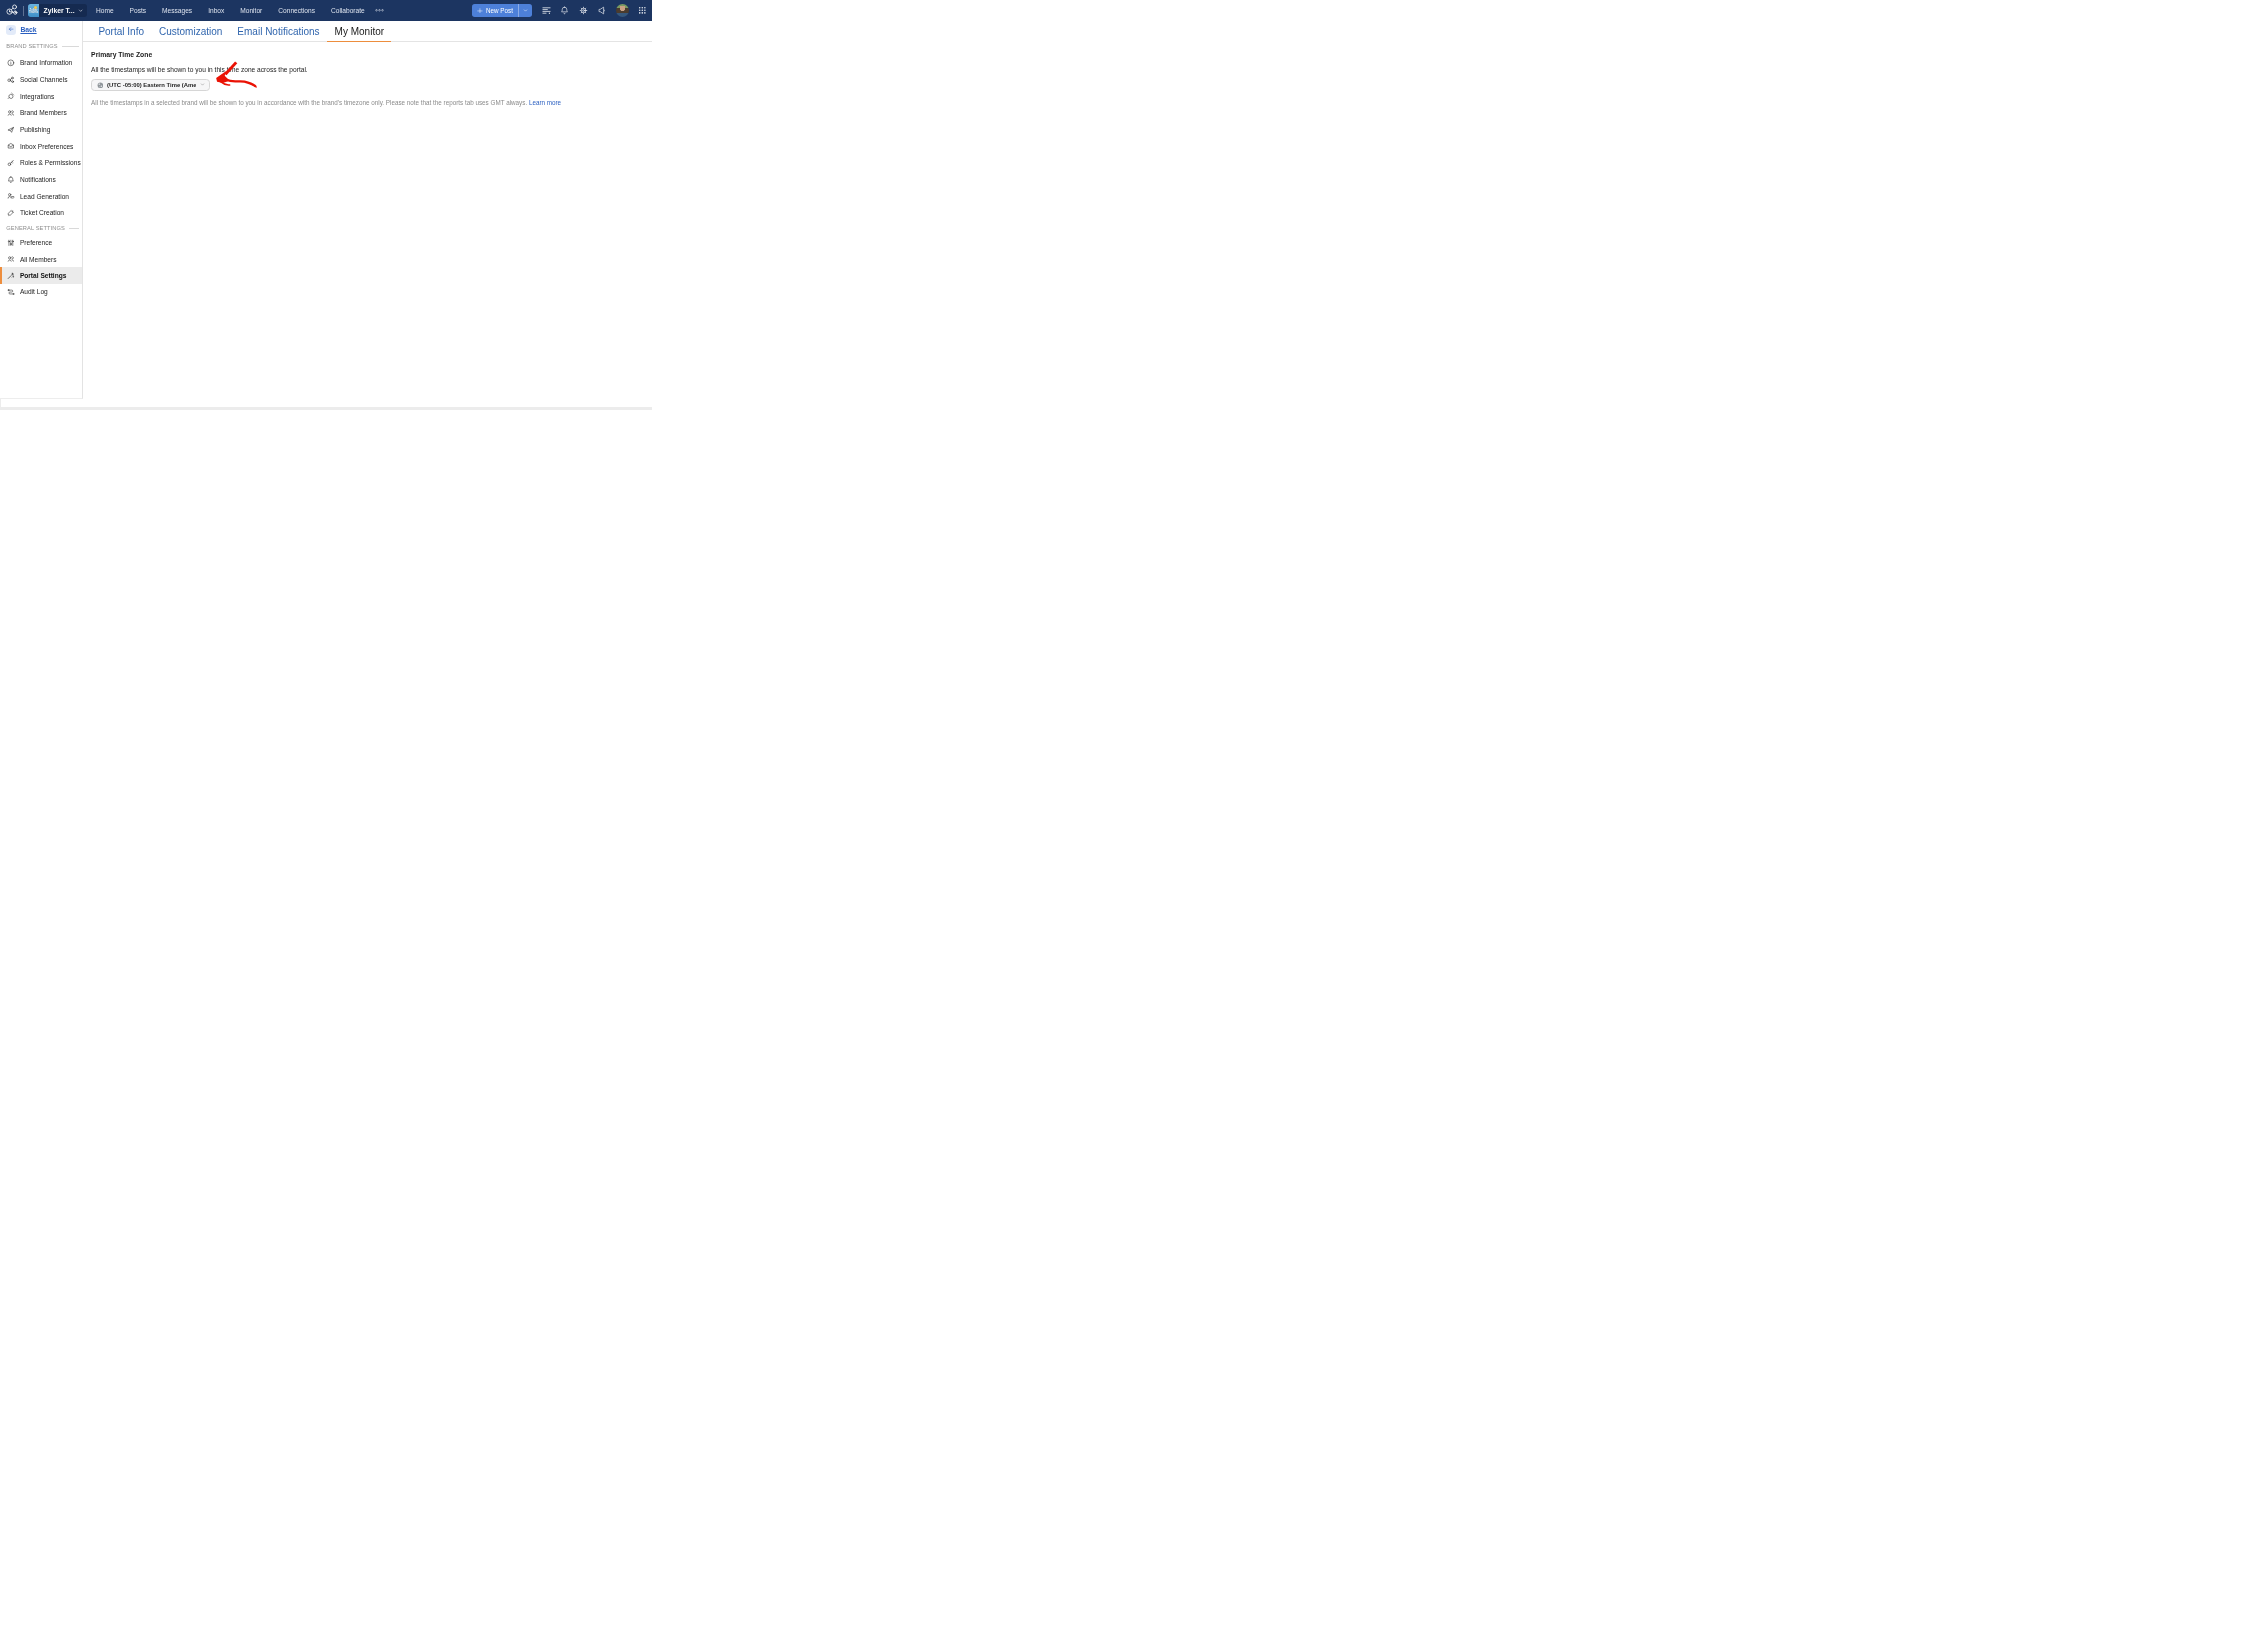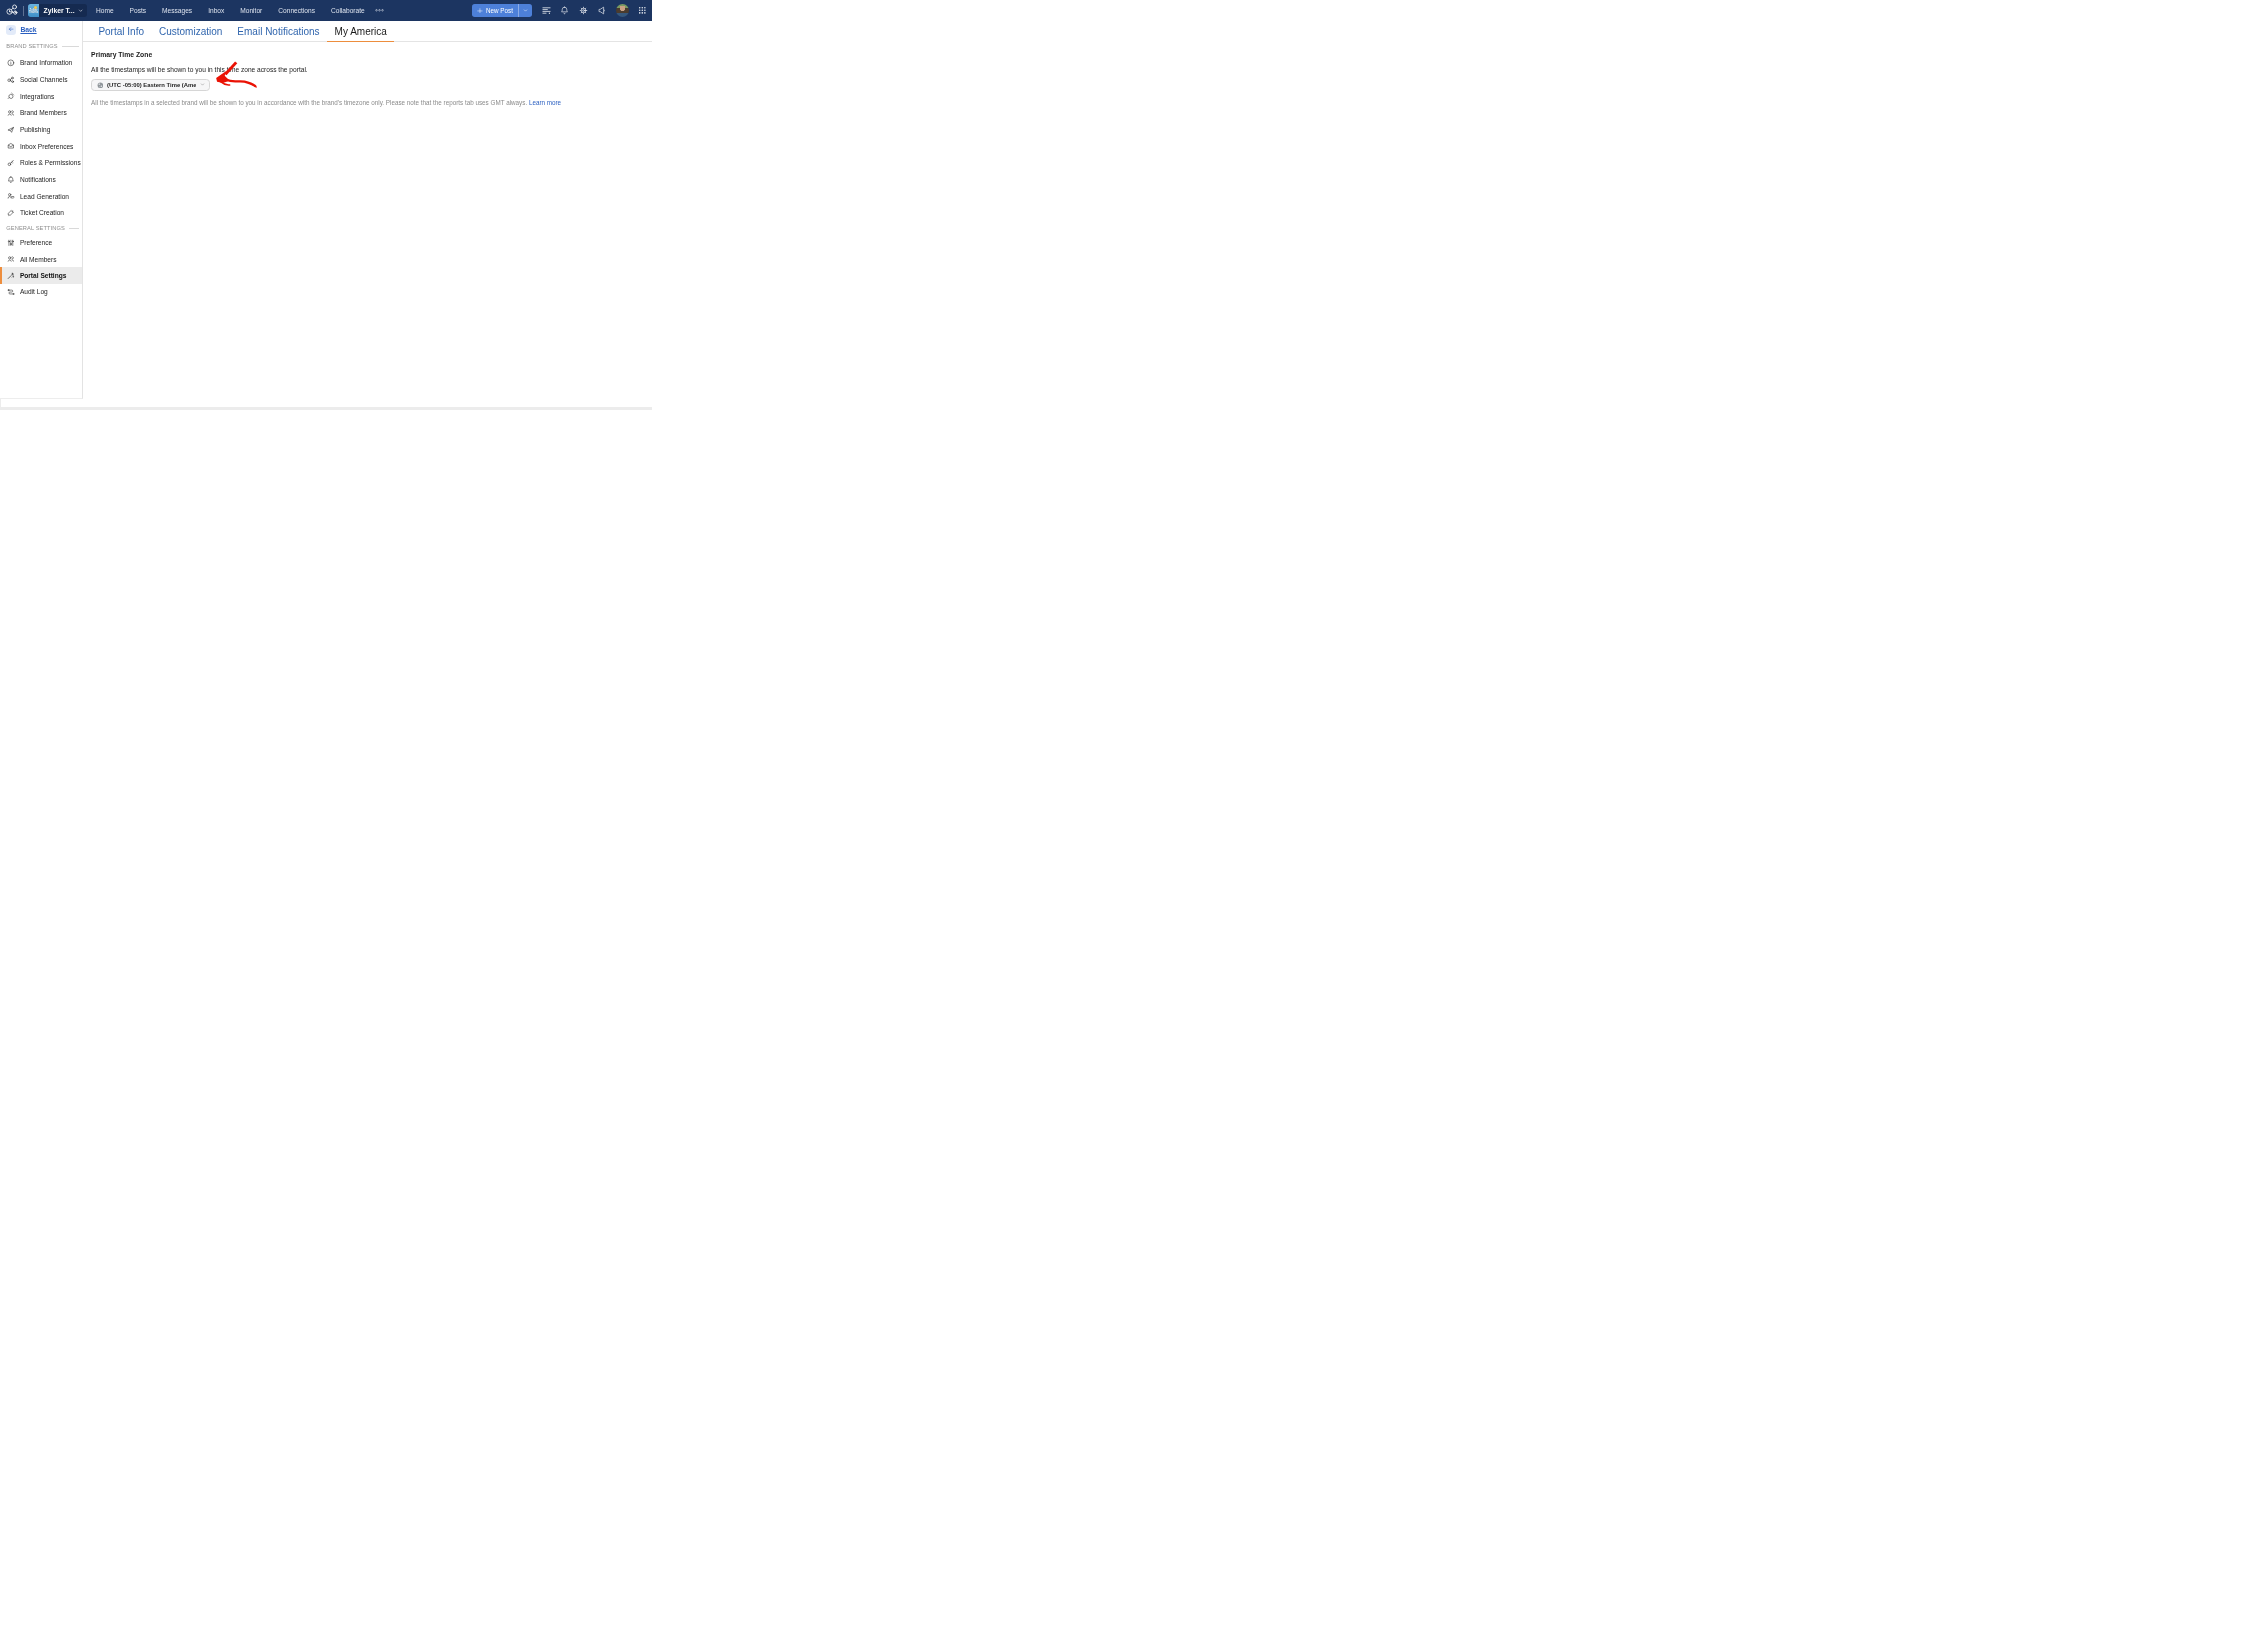--- a/index.html
+++ b/index.html
@@ -330,21 +330,21 @@
         <span class="slabel">Audit Log</span>
       </div>
     </div>
   </div>
 
   <div class="main">
     <div class="tabs">
       <span class="tab">Portal Info</span>
       <span class="tab">Customization</span>
       <span class="tab">Email Notifications</span>
-      <span class="tab active">My America</span>
+      <span class="tab active">My Monitor</span>
     </div>
 
     <div class="content">
       <h2 class="pt-heading">Primary Time Zone</h2>
       <p class="pt-desc">All the timestamps will be shown to you in this time zone across the portal.</p>
 
       <div class="tz-dropdown">
         <svg width="6.8" height="6.8" viewBox="0 0 16 16">
           <circle cx="8" cy="8" r="6.6" fill="#90969b"></circle>
           <path d="M4,4 C5.5,3 7,3.4 7.5,4.6 C8,5.8 6.5,6.8 5.2,6.6 C3.9,6.4 3.2,5 4,4 Z" fill="#e9ebed"></path>

